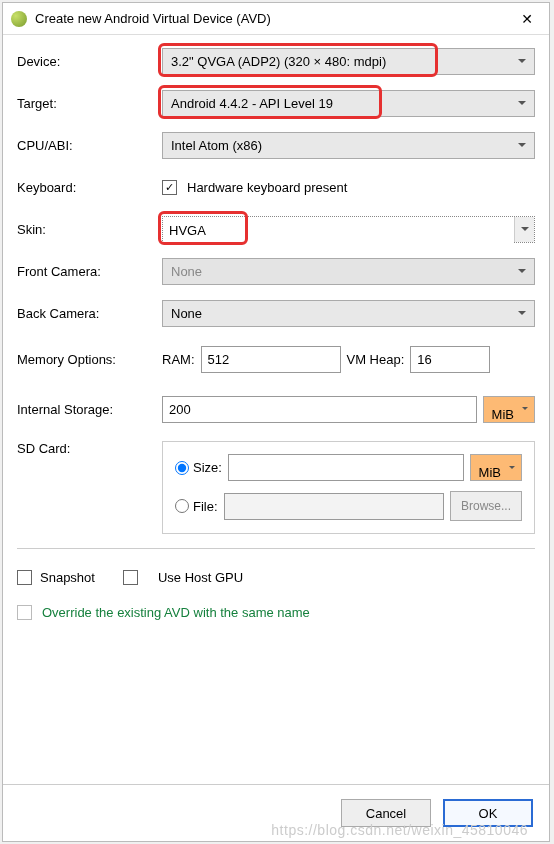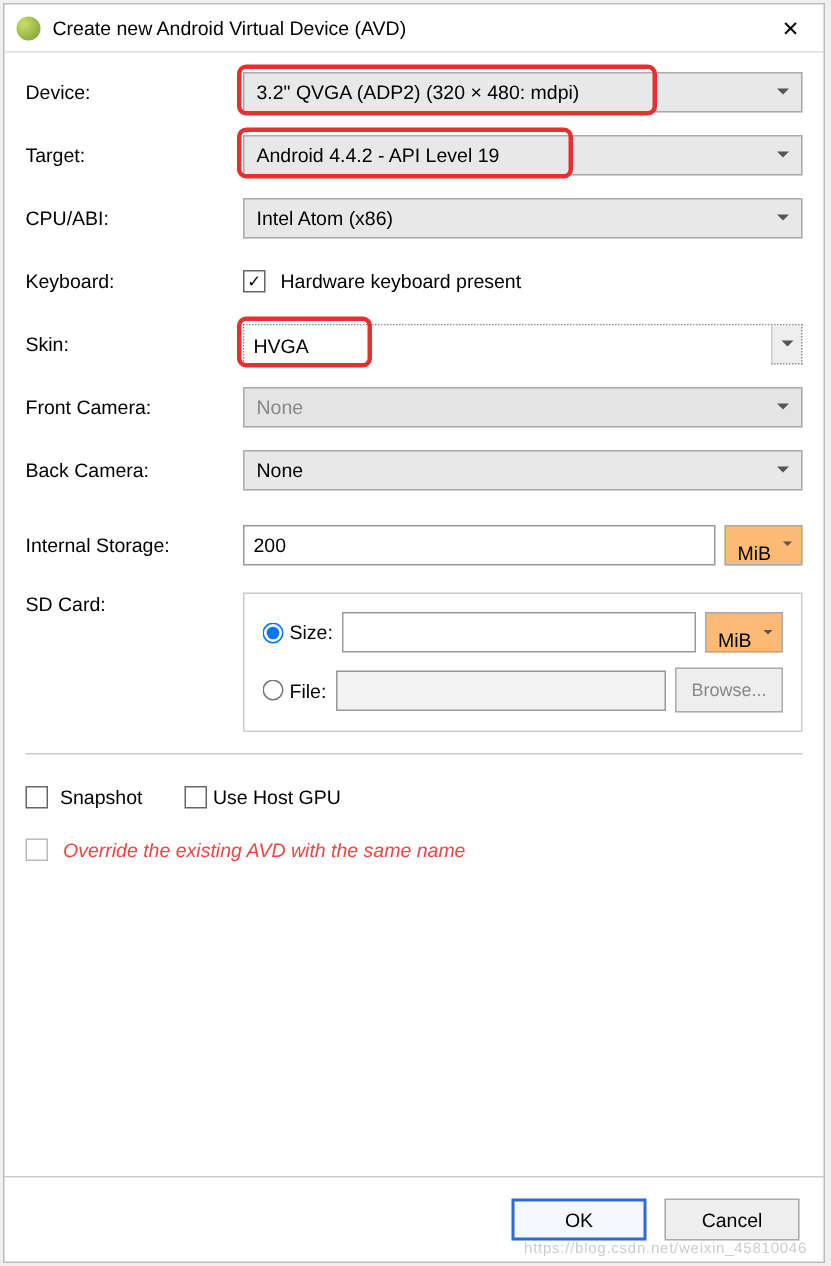--- a/index.html
+++ b/index.html
@@ -204,26 +204,26 @@
       border: 1px solid #aaa;
       background: #eee;
       font-family: inherit;
       font-size: 13px;
       cursor: pointer;
     }
     .btn.primary {
       border: 2px solid #2a6bd4;
       background: #f5f9ff;
     }
-    .disabled-text { color: #ef4444; font-style: italic; }
+    .disabled-text { color: #15803d; }
     .override-row { display:flex; align-items:center; gap:6px; margin-top:4px; }
     .watermark {
       position: absolute;
-      bottom: 6px; right: 16px;
-      color: #ccc; font-size: 10px;
+      bottom: 6px; right: 26px;
+      color: #ccc; font-size: 14px;
       letter-spacing: 0.5px;
     }
   </style>
 </head>
 <body>
 
 <div class="window">
   <div class="titlebar">
     <div class="app-icon"></div>
     <div class="title-text">Create new Android Virtual Device (AVD)</div>
@@ -292,20 +292,29 @@
 
     <div class="row">
       <div class="label">Back Camera:</div>
       <div class="field">
         <div class="select-box">
             <span>None</span>
           </div>
       </div>
     </div>
 
+    <div class="row" style="margin-top:18px;">
+      <div class="label">Memory Options:</div>
+      <div class="field">
+        <span>RAM:</span>
+        <input type="text" style="width: 140px;" value="512">
+        <span>VM Heap:</span>
+        <input type="text" style="width: 80px;" value="16">
+      </div>
+    </div>
 
     <div class="row" style="margin-top:22px;">
       <div class="label">Internal Storage:</div>
       <div class="field">
         <input type="text" style="flex: 1 1 0%;" value="200">
         <div class="unit-select">
             <span>MiB</span>
           </div>
       </div>
     </div>
@@ -335,33 +344,33 @@
     </div>
 
     <hr class="sep">
 
     <div class="row">
       <div class="field" style="gap:28px;">
         <span style="display:flex;align-items:flex-start;gap:4px;">
           <span class="checkbox"></span>
           <span>Snapshot</span>
         </span>
-        <span style="display:flex;align-items:flex-start;gap:0;">
+        <span style="display:flex;align-items:flex-start;gap:16px;">
           <span class="checkbox"></span>
           <span>Use Host GPU</span>
         </span>
       </div>
     </div>
 
     <div class="override-row">
       <span class="checkbox" style="border-color:#bbb;"></span>
       <span class="disabled-text">Override the existing AVD with the same name</span>
     </div>
 
   </div>
 
   <div class="footer">
+    <button class="btn">Cancel</button>
     <button class="btn primary">OK</button>
-    <button class="btn">Cancel</button>
   </div>
 </div>
 
 <div class="watermark">https://blog.csdn.net/weixin_45810046</div>
 
 </body></html>

